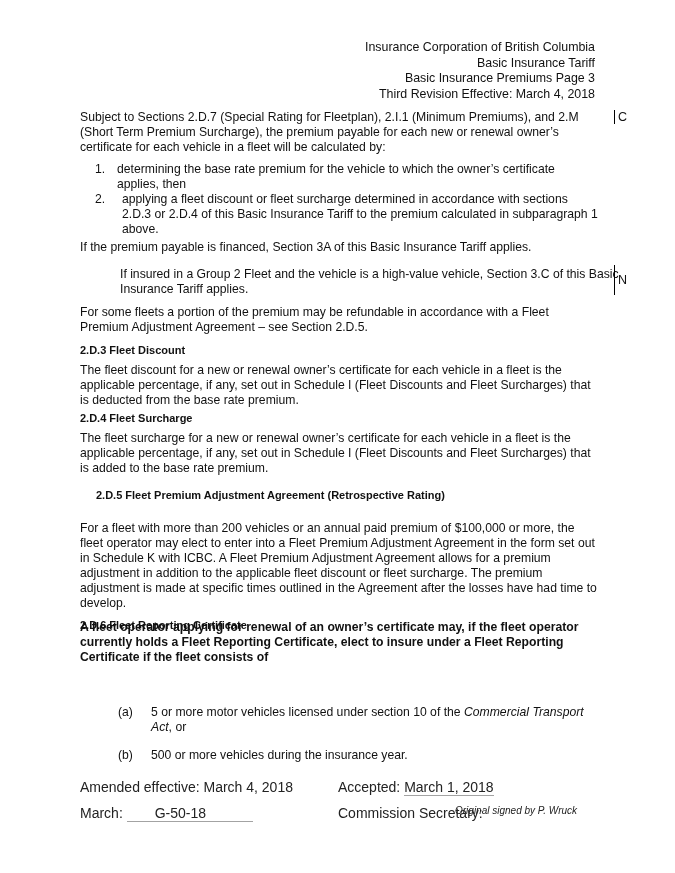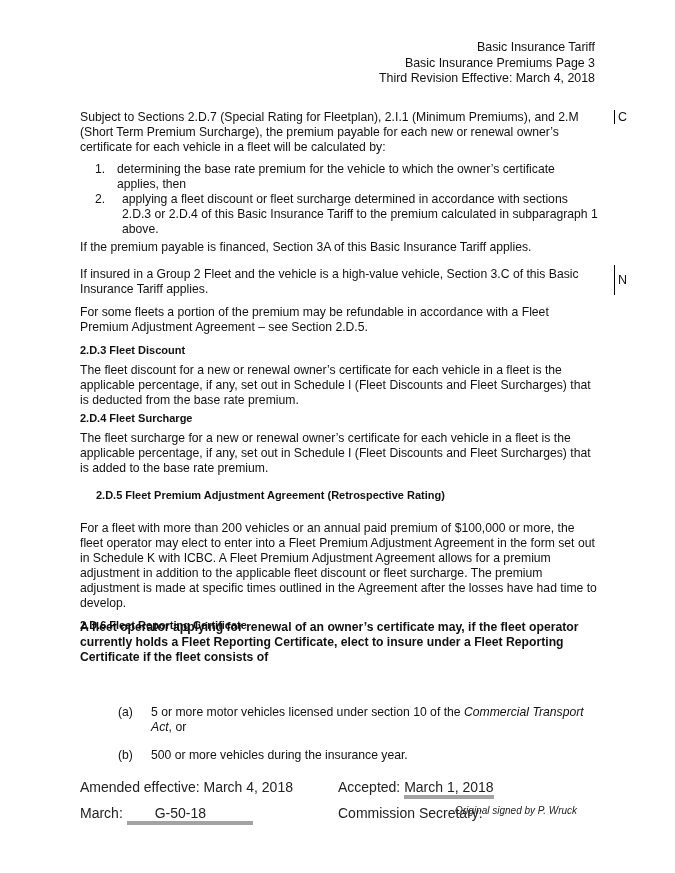--- a/index.html
+++ b/index.html
@@ -12,27 +12,28 @@
   .ol { position:absolute; left:95px; width:505px; }
   .ol .li { position:relative; padding-left:22px; }
   .ol .li .n { position:absolute; left:0; top:0; }
   .ol .li.two { padding-left:27px; }
   .marker { position:absolute; font-size:12.5px; }
   .bar { position:absolute; width:1px; background:#000; }
   .sub { position:absolute; left:118px; width:480px; }
   .sub .lbl { position:absolute; left:0; }
   .sub .txt { position:absolute; left:33px; width:440px; }
   .foot { position:absolute; font-size:14px; color:#222; }
-  .u { border-bottom:4px solid #a3a3a3; }
+  .u { border-bottom:1px solid #a3a3a3; }
   .sig { font-style:italic; font-size:10px; }
 </style>
 </head>
 <body>
 
 <div class="hdr">
+  <div>Insurance Corporation of British Columbia</div>
   <div>Basic Insurance Tariff</div>
   <div>Basic Insurance Premiums Page 3</div>
   <div>Third Revision Effective: March 4, 2018</div>
 </div>
 
 <p class="blk" style="top:110px;">Subject to Sections 2.D.7 (Special Rating for Fleetplan), 2.I.1 (Minimum Premiums), and 2.M (Short Term Premium Surcharge), the premium payable for each new or renewal owner’s certificate for each vehicle in a fleet will be calculated by:</p>
 <div class="bar" style="left:614px; top:110px; height:14px;"></div>
 <span class="marker" style="left:618px; top:110px;">C</span>
 
 <div class="ol" style="top:162px;">
@@ -41,21 +42,21 @@
     <span>determining the base rate premium for the vehicle to which the owner’s certificate applies, then</span>
   </div>
   <div class="li two">
     <span class="n">2.</span>
     <span>applying a fleet discount or fleet surcharge determined in accordance with sections 2.D.3 or 2.D.4 of this Basic Insurance Tariff to the premium calculated in subparagraph 1 above.</span>
   </div>
 </div>
 
 <p class="blk" style="top:240px;">If the premium payable is financed, Section 3A of this Basic Insurance Tariff applies.</p>
 
-<p class="blk" style="top:267px;">If insured in a Group 2 Fleet and the vehicle is a high-value vehicle, Section 3.C of this Basic Insurance Tariff applies.</p>
+<p class="blk" style="top:267px;margin-left:40px;">If insured in a Group 2 Fleet and the vehicle is a high-value vehicle, Section 3.C of this Basic Insurance Tariff applies.</p>
 <div class="bar" style="left:614px; top:265px; height:30px;"></div>
 <span class="marker" style="left:618px; top:273px;">N</span>
 
 <p class="blk" style="top:305px;">For some fleets a portion of the premium may be refundable in accordance with a Fleet Premium Adjustment Agreement – see Section 2.D.5.</p>
 
 <div class="blk h" style="top:343px;">2.D.3  Fleet Discount</div>
 <p class="blk" style="top:363px;">The fleet discount for a new or renewal owner’s certificate for each vehicle in a fleet is the applicable percentage, if any, set out in Schedule I (Fleet Discounts and Fleet Surcharges) that is deducted from the base rate premium.</p>
 
 <div class="blk h" style="top:411px;">2.D.4  Fleet Surcharge</div>
 <p class="blk" style="top:431px;">The fleet surcharge for a new or renewal owner’s certificate for each vehicle in a fleet is the applicable percentage, if any, set out in Schedule I (Fleet Discounts and Fleet Surcharges) that is added to the base rate premium.</p>

